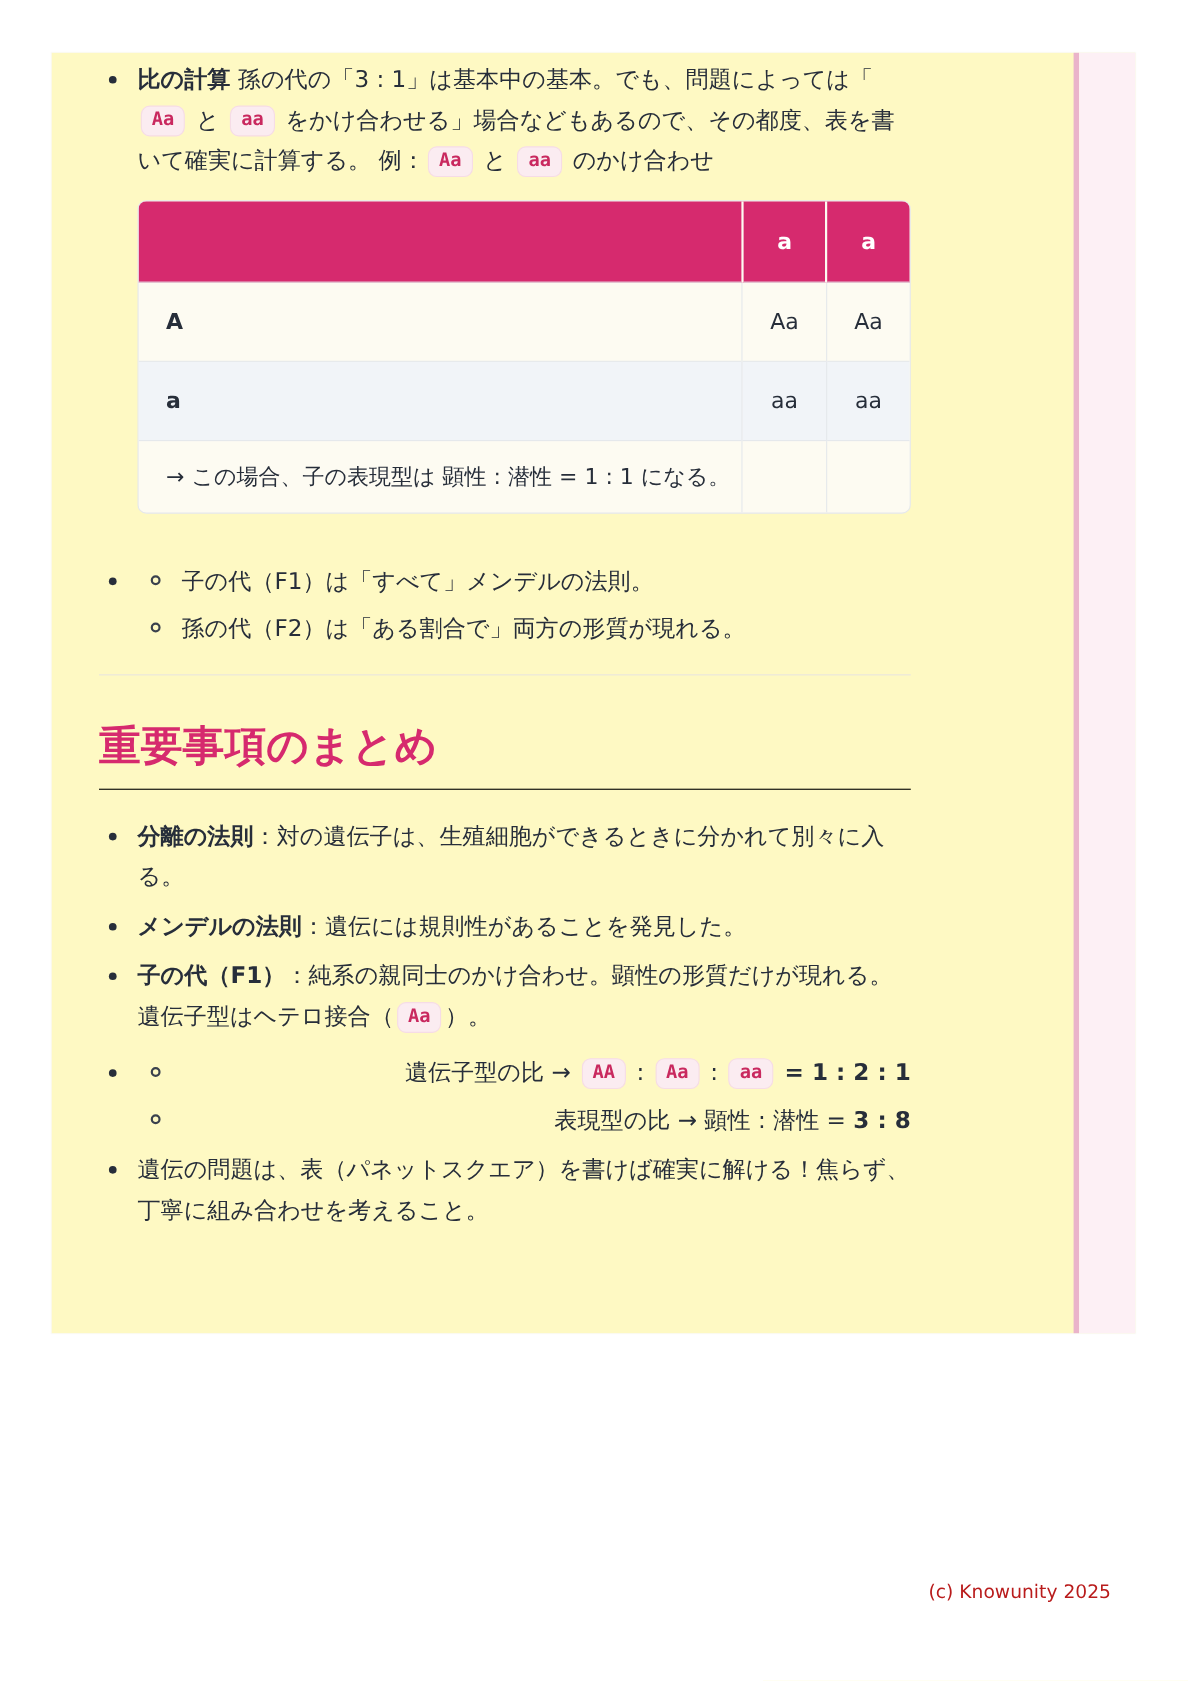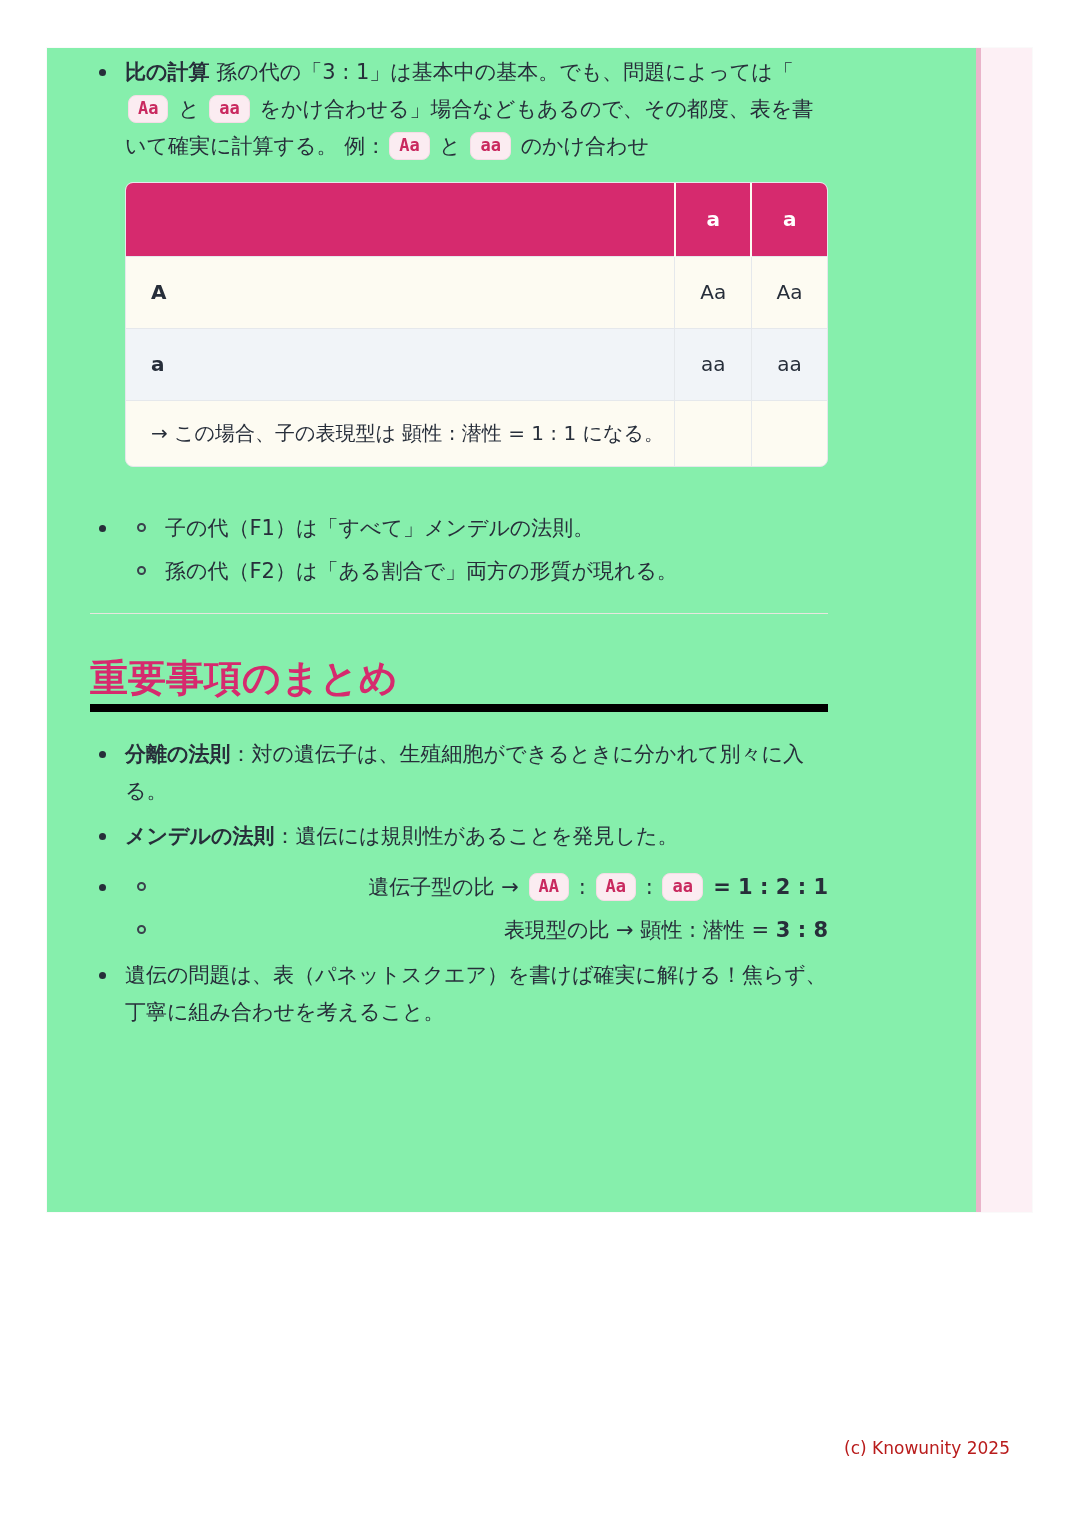--- a/index.html
+++ b/index.html
@@ -10,21 +10,21 @@
     overflow: hidden;
     font-family: "DejaVu Sans", "Liberation Sans", sans-serif;
     color: #272e3a;
   }
 
   
   .card {
     position: absolute;
     left: 47px; top: 48px;
     width: 985px; height: 1164px;
-    background: #86efac;
+    background: #fef9c3;
     box-shadow: 0 0 0 1px rgba(0,0,0,0.02);
   }
   .stripe-line {
     position: absolute; top: 0; bottom: 0; right: 51px;
     width: 5px; background: #eab4ca;
   }
   .stripe-panel {
     position: absolute; top: 0; bottom: 0; right: 0;
     width: 51px; background: #fdf0f5;
   }
@@ -129,21 +129,22 @@
     border-top: 1px solid #e8e6df;
     margin: 23px 0 0;
   }
 
   h1.section-heading {
     margin: 38px 0 0;
     font-size: 38px;
     line-height: 52px;
     color: #d62a6e;
     font-weight: 800;
-    border-bottom: 8px solid #000000;
+    border-bottom: 1px solid #000000;
+    padding-bottom: 13px;
   }
 
   .summary { margin-top: 24px; }
   .summary > li { margin-bottom: 8px; }
   .gap-before { margin-top: 8px; }
 
   .footer {
     position: absolute;
     top: 1438px; right: 70px;
     font-size: 17px;
@@ -207,20 +208,23 @@
 
     <ul class="summary">
       <li class="li-top">
           <p><strong>分離の法則</strong><span>：対の遺伝子は、生殖細胞ができるときに分かれて別々に入る。</span></p>
         </li>
 
       <li class="li-top">
           <p><strong>メンデルの法則</strong><span>：遺伝には規則性があることを発見した。</span></p>
         </li>
 
+      <li class="li-top">
+          <p><strong>子の代（F1）</strong><span>：純系の親同士のかけ合わせ。顕性の形質だけが現れる。遺伝子型はヘテロ接合（</span><code class="badge">Aa</code><span>）。</span></p>
+        </li>
 
       <li class="li-top">
         <ul class="sublist tight">
           <li><span>遺伝子型の比 → </span><code class="badge">AA</code><span> : </span><code class="badge">Aa</code><span> : </span><code class="badge">aa</code><strong> = 1 : 2 : 1</strong></li>
           <li><span>表現型の比 → 顕性 : 潜性 = </span><strong>3 : 8</strong></li>
         </ul>
       </li>
 
       <li class="li-top gap-before">
           <p><span>遺伝の問題は、表（パネットスクエア）を書けば確実に解ける！焦らず、丁寧に組み合わせを考えること。</span></p>

